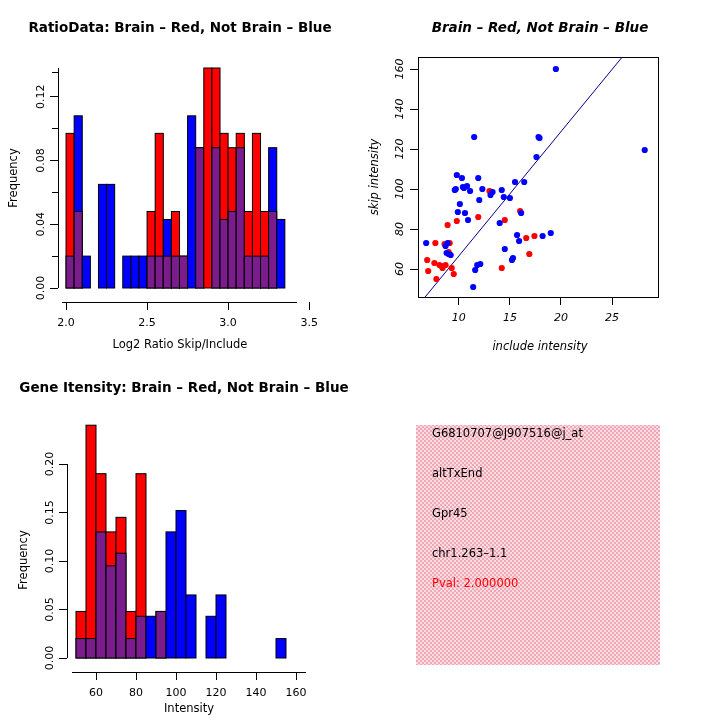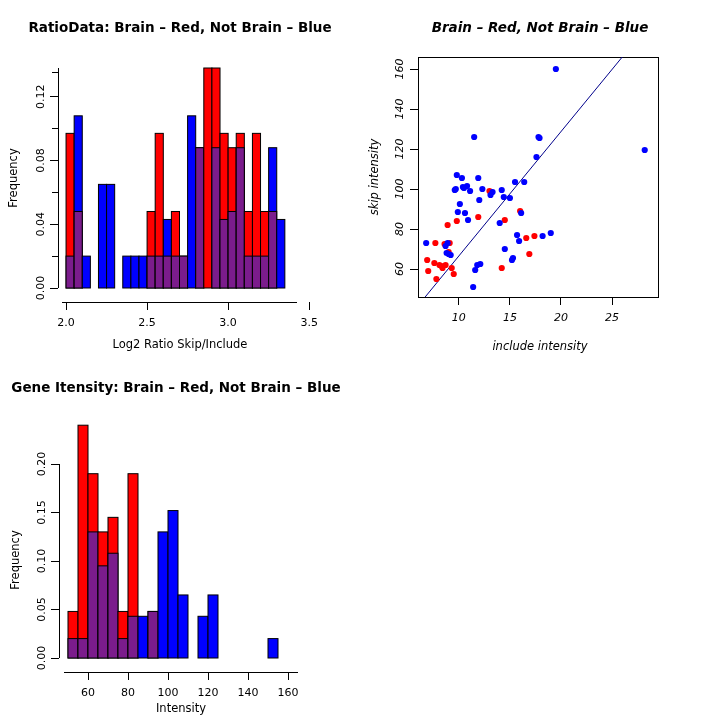--- a/index.html
+++ b/index.html
@@ -21,21 +21,21 @@
     width: 720px;
     height: 720px;
   }
   .panel {
     position: absolute;
     width: 360px;
     height: 360px;
   }
   #panel-ratio      { left: 0px;   top: 0px; }
   #panel-scatter    { left: 360px; top: 0px; font-style: italic; }
-  #panel-intensity  { left: 1px;   top: 360px; }
+  #panel-intensity  { left: 9px;   top: 360px; }
   #panel-info       { left: 360px; top: 360px; }
 
   svg { display: block; }
 
   .ptitle {
     font-family: "DejaVu Sans", sans-serif;
     font-weight: bold;
     font-size: 13.5px;
   }
   .axlab {
@@ -335,14 +335,32 @@
             <path d="M247,312 L247,320" class="axisline"></path>
             <text x="247" y="336" class="ticklab" text-anchor="middle">140</text>
             <path d="M287,312 L287,320" class="axisline"></path>
             <text x="287" y="336" class="ticklab" text-anchor="middle">160</text>
           </g>
       </g>
       <text class="axlab" x="180" y="352" text-anchor="middle">Intensity</text>
     </svg>
   </div>
 
+  <div class="panel" id="panel-info">
+    <svg width="360" height="360" viewBox="0 0 360 360">
+      <defs>
+        <pattern id="pinkdither" width="4" height="4" patternUnits="userSpaceOnUse">
+          <rect width="4" height="4" fill="#F7DDE2"></rect>
+          <rect x="0" y="0" width="2" height="2" fill="#F0A8B6"></rect>
+          <rect x="2" y="2" width="2" height="2" fill="#F0A8B6"></rect>
+        </pattern>
+      </defs>
+      <rect class="infobox" x="56" y="65" width="244" height="240" fill="url(#pinkdither)"></rect>
+
+      <text class="infotext" x="72" y="77">G6810707@J907516@j_at</text>
+      <text class="infotext" x="72" y="117">altTxEnd</text>
+      <text class="infotext" x="72" y="157">Gpr45</text>
+      <text class="infotext" x="72" y="197">chr1.263–1.1</text>
+      <text class="infotext" x="72" y="227" fill="#FF0000">Pval: 2.000000</text>
+    </svg>
+  </div>
 
 </div>
 
 </body></html>

